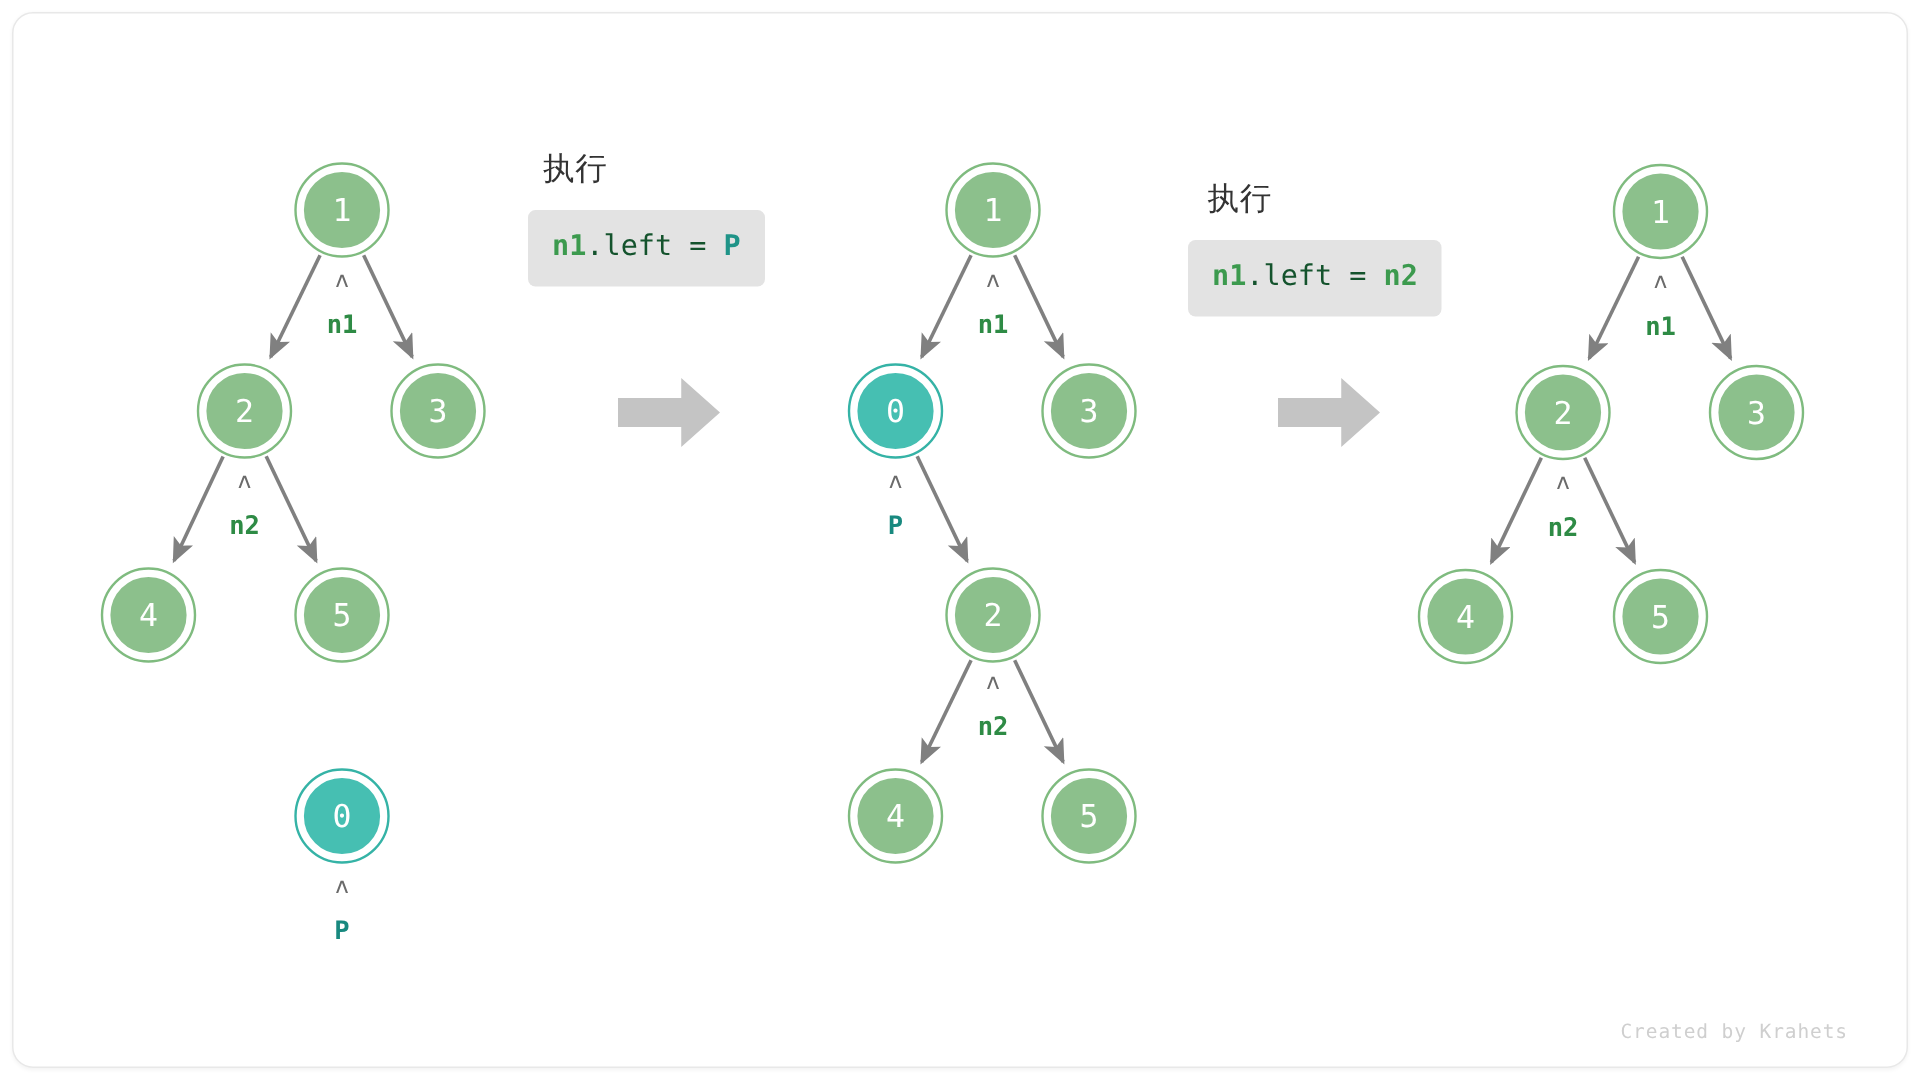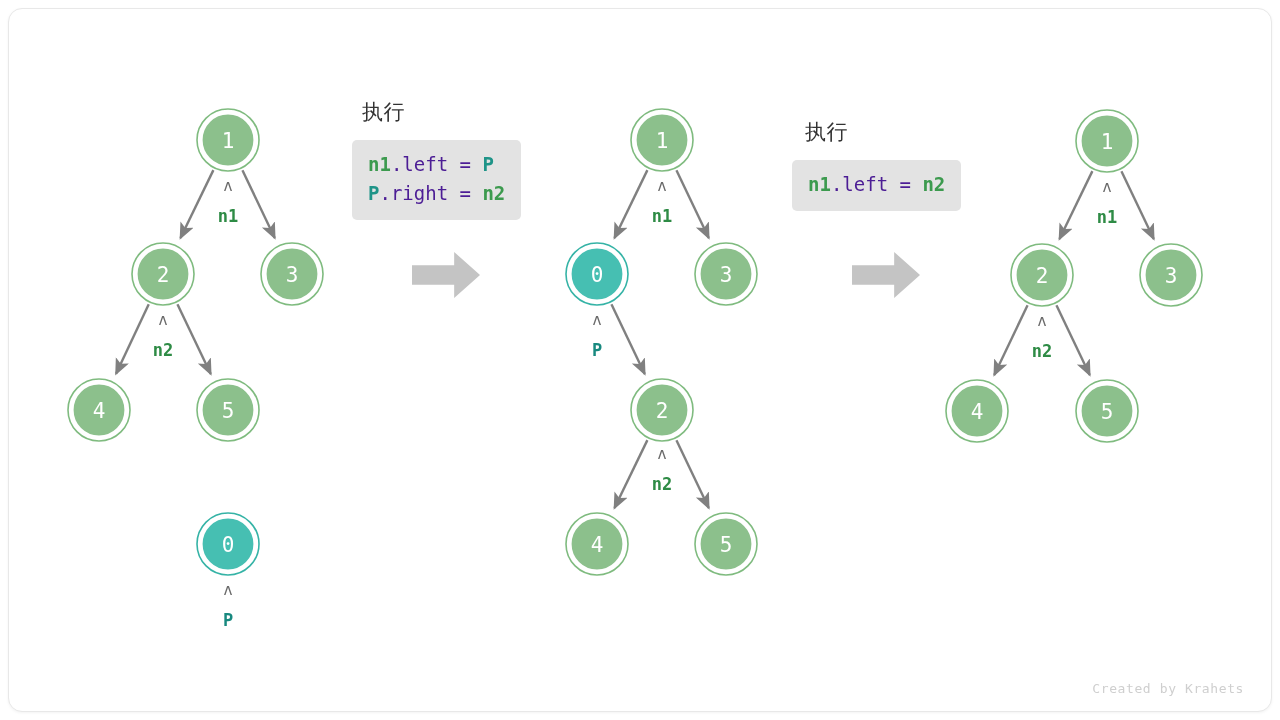--- a/index.html
+++ b/index.html
@@ -41,31 +41,31 @@
     font-family: "DejaVu Sans Mono", "Liberation Mono", monospace;
     font-size: 19px;
     font-weight: bold;
     line-height: 1.52;
     color: #3b3b3b;
     white-space: pre;
   }
   .codeline { display: block; }
   .tok-n { color: #3c9a4e; }
   .tok-p { color: #1f9488; }
-  .tok-plain { color: #4c1d95; font-weight: normal; }
+  .tok-plain { color: #14532d; font-weight: normal; }
   .exec-label {
     position: absolute;
     font-family: "Liberation Sans", sans-serif;
     font-size: 21px;
     color: #333333;
     letter-spacing: 0.5px;
   }
   .watermark {
     position: absolute;
-    right: 36px;
+    right: 48px;
     bottom: 24px;
     font-family: "DejaVu Sans Mono", "Liberation Mono", monospace;
     font-size: 13px;
     color: #cfcfcf;
     letter-spacing: 0.6px;
   }
   .node-text {
     font-family: "DejaVu Sans Mono", "Liberation Mono", monospace;
     font-size: 21px;
     fill: #ffffff;
@@ -212,19 +212,19 @@
         </g>
       </g>
     <g id="bigarrows-layer">
         <polygon points="412,265.34 454.15999999999997,265.34 454.15999999999997,252 480,275 454.15999999999997,298 454.15999999999997,284.65999999999997 412,284.65999999999997" fill="#c4c4c4"></polygon>
         <polygon points="852,265.34 894.16,265.34 894.16,252 920,275 894.16,298 894.16,284.65999999999997 852,284.65999999999997" fill="#c4c4c4"></polygon>
       </g>
   </svg>
 
   <div id="annotations">
       <div class="exec-label" style="left: 362px; top: 98px;">执行</div>
-      <div class="codebox" style="left: 352px; top: 140px;"><span class="codeline"><span class="tok-n">n1</span><span class="tok-plain">.left = </span><span class="tok-p">P</span></span><span class="codeline"><span class="tok-p">P</span><span class="tok-plain">.right = </span><span class="tok-n">n2</span></span></div>
+      <div class="codebox" style="left: 352px; top: 140px;"><span class="codeline"><span class="tok-n">n1</span><span class="tok-plain">.left = </span><span class="tok-p">P</span></span></div>
       <div class="exec-label" style="left: 805px; top: 118px;">执行</div>
       <div class="codebox" style="left: 792px; top: 160px;"><span class="codeline"><span class="tok-n">n1</span><span class="tok-plain">.left = </span><span class="tok-n">n2</span></span></div>
     </div>
 
   <div class="watermark">Created by Krahets</div>
 </div>
 
 </body></html>

